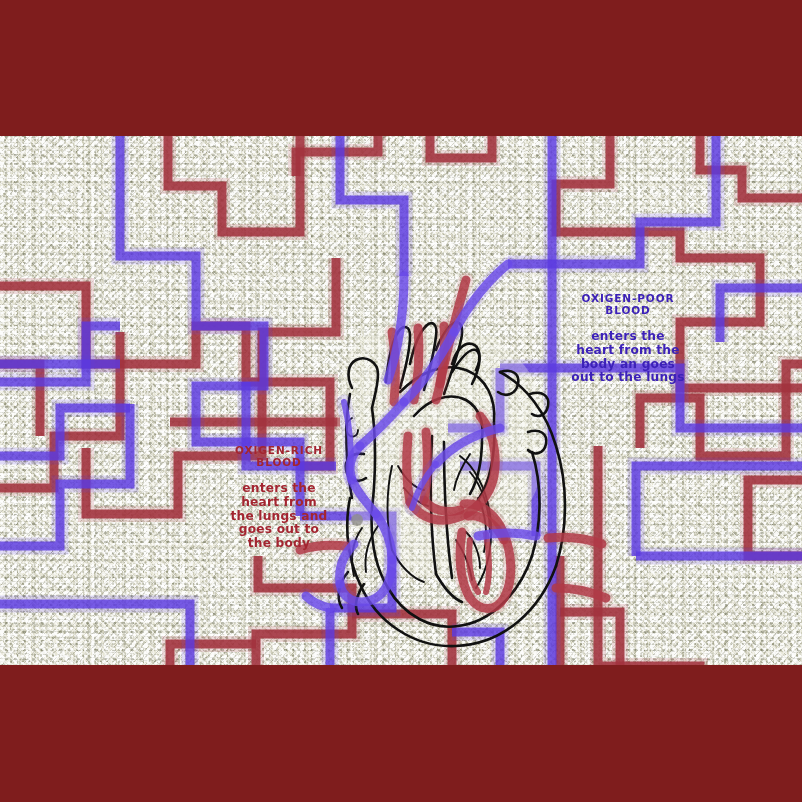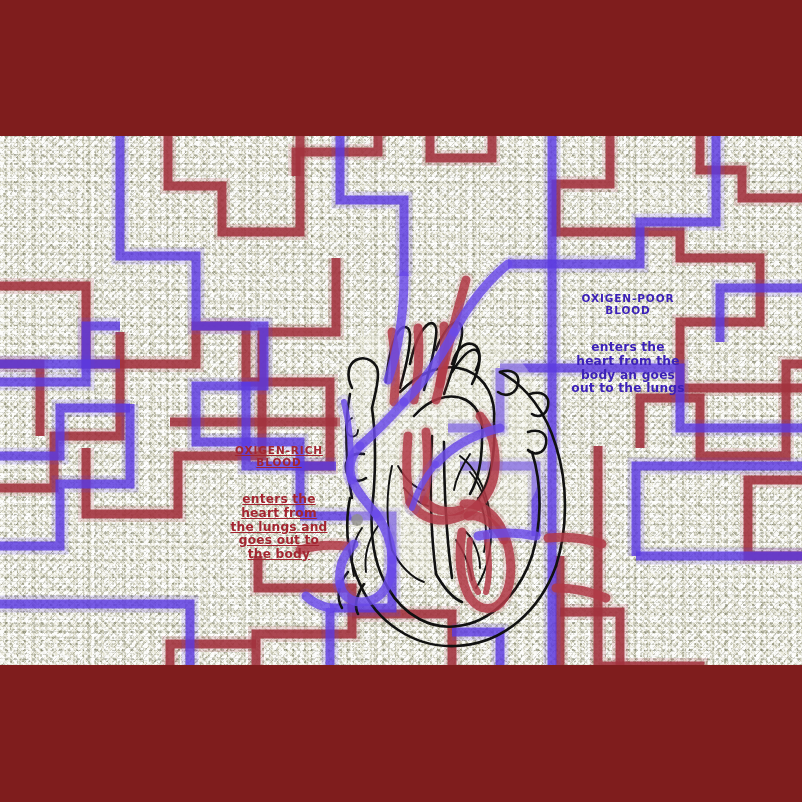--- a/index.html
+++ b/index.html
@@ -73,24 +73,24 @@
     line-height:1.12;
     letter-spacing:.2px;
     white-space:pre-line;
   }
   #cap-poor{
     left:554px;top:144px;width:148px;
     color:#3c21b8;font-size:11.5px;
   }
   #cap-rich{
     left:218px;top:296px;width:122px;
-    color:#a32530;font-size:11.5px;text-decoration:underline;
+    color:#a32530;font-size:11.5px;
   }
   .cap .hdr{display:block;letter-spacing:.9px;font-size:10.5px;}
-  .cap .bdy{display:block;margin-top:12px;font-size:12.2px;}
+  .cap .bdy{display:block;margin-top:1px;font-size:12.2px;}
 </style>
 </head>
 <body>
 
 <div id="page">
 
   <div id="illus">
 
     <div class="tex base"></div>
     <div class="tex n1"></div>

